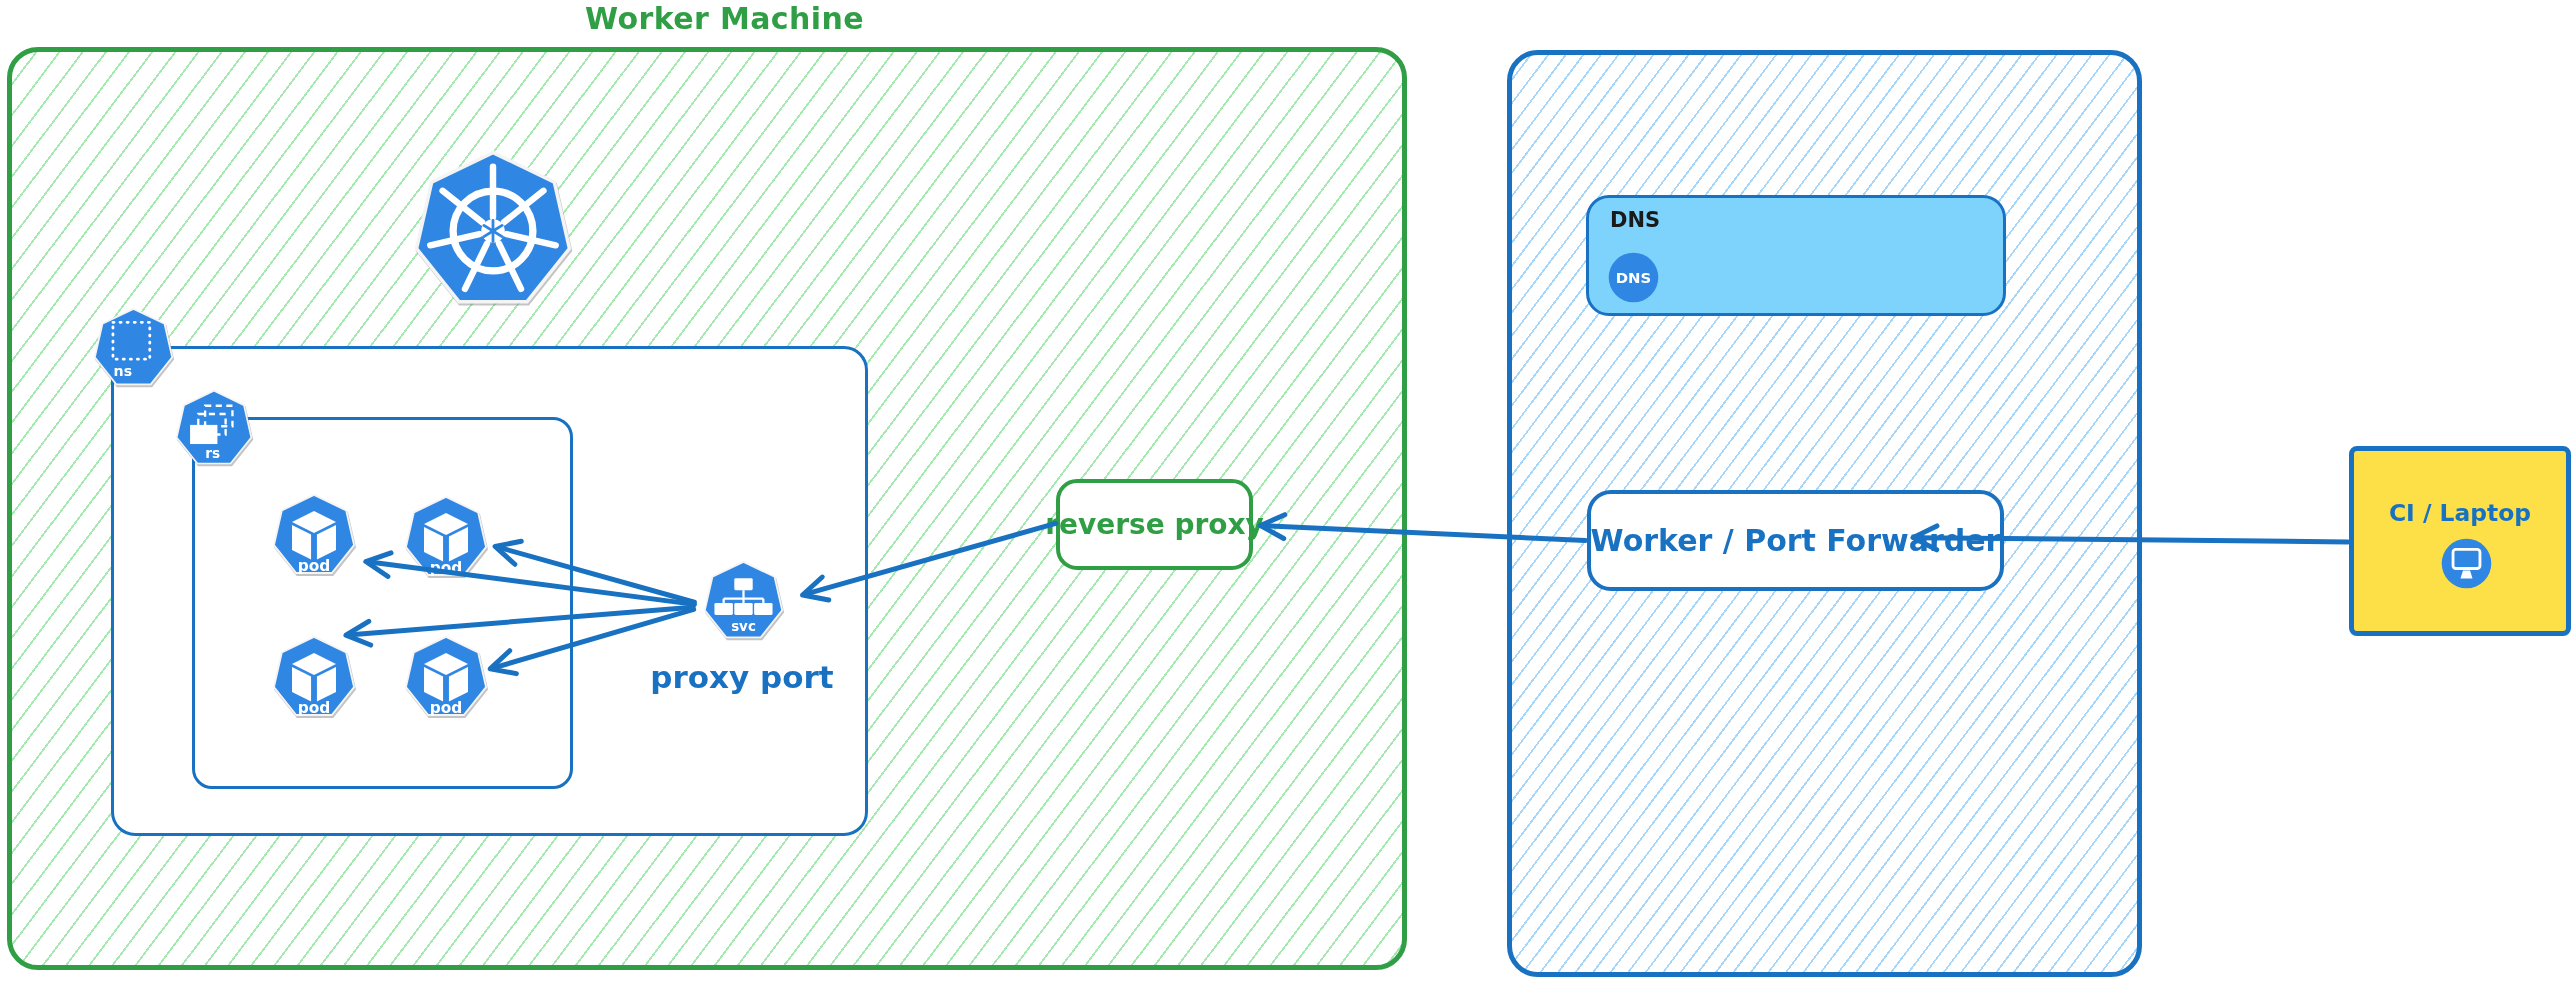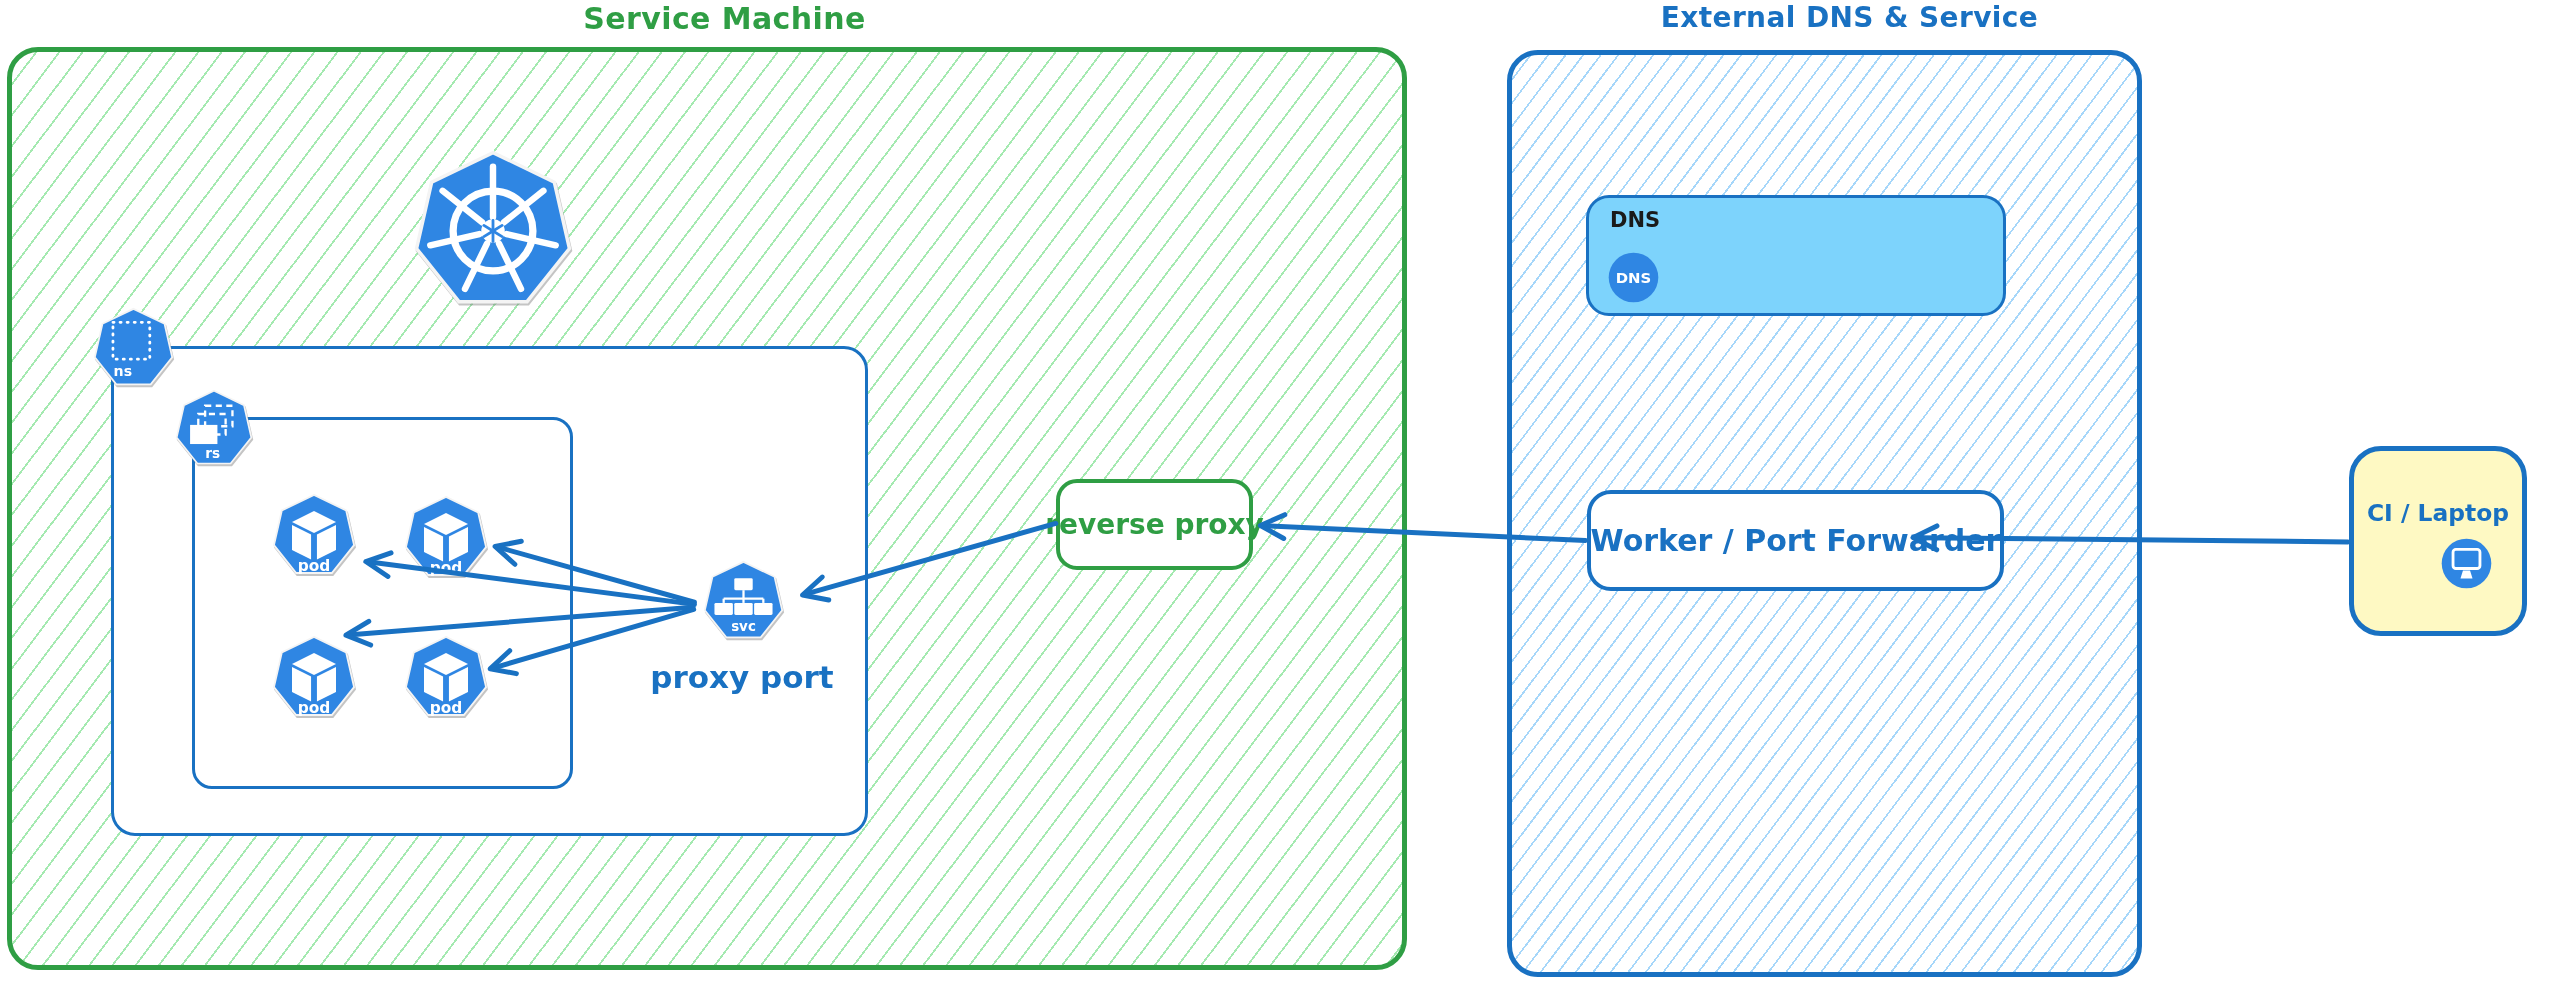--- a/index.html
+++ b/index.html
@@ -46,43 +46,42 @@
   .dns-circle{position:absolute;left:18.5px;top:54px;width:51px;height:51px;}
   .cname-lbl{position:absolute;left:85px;top:0;width:320px;height:100%;display:flex;align-items:center;justify-content:center;
     font-size:28px;font-weight:600;color:#1971c2;white-space:nowrap;}
   .worker-box{
     position:absolute;left:1587px;top:490px;width:417px;height:101px;box-sizing:border-box;
     background:#ffffff;border:4.3px solid #1971c2;border-radius:24px;
     display:flex;align-items:center;justify-content:center;
   }
   .worker-box .lbl{font-size:30px;font-weight:600;color:#1971c2;white-space:nowrap;}
   .ci-box{
-    position:absolute;left:2349px;top:446px;width:178px;height:190px;box-sizing:border-box;
-    background:#fef9c3;border:5px solid #1971c2;border-radius:32px;
+    position:absolute;left:2349px;top:446px;width:222px;height:190px;box-sizing:border-box;
+    background:#fde047;border:5px solid #1971c2;border-radius:8px;
   }
   .ci-lbl{position:absolute;left:0;top:48px;width:100%;text-align:center;font-size:23.4px;font-weight:600;color:#1971c2;white-space:nowrap;}
   .ci-monitor{position:absolute;left:87px;top:87px;width:51px;height:51px;}
   .nodeport-lbl{
     position:absolute;left:639px;top:659px;width:206px;text-align:center;
     font-size:31px;font-weight:600;color:#1971c2;white-space:nowrap;
   }
   
   .hepta{position:absolute;filter:drop-shadow(1.8px 2.1px 0.4px rgba(125,125,125,0.45));}
   .hepta text{font-family:"DejaVu Sans",sans-serif;font-weight:700;fill:#ffffff;}
   .arrows{position:absolute;left:0;top:0;z-index:6;pointer-events:none;}
 </style>
 </head>
 <body>
 
 <div class="stage">
 
-  <div class="group-title vm-title">Service Machine</div>
+  <div class="group-title vm-title">Worker Machine</div>
   <div class="vm-box"></div>
 
-  <div class="group-title ext-title">External DNS &amp; Service</div>
   <div class="ext-box"></div>
 
   <div class="ns-box"></div>
   <div class="rs-box"></div>
 
   <svg class="hepta" style="left:409px;top:147px" width="168" height="168" viewBox="0 0 120 120">
     <polygon points="60,4 103.8,25.1 114.6,72.5 84.3,110.5 35.7,110.5 5.4,72.5 16.2,25.1" fill="#2f86e3" stroke="#f4f4f4" stroke-width="2.5"></polygon>
     <g stroke="#ffffff" stroke-width="4.6" stroke-linecap="round" fill="none">
       <circle cx="60" cy="60" r="28.5" stroke-width="5.2"></circle>
       <line x1="60" y1="50" x2="60" y2="14"></line>

